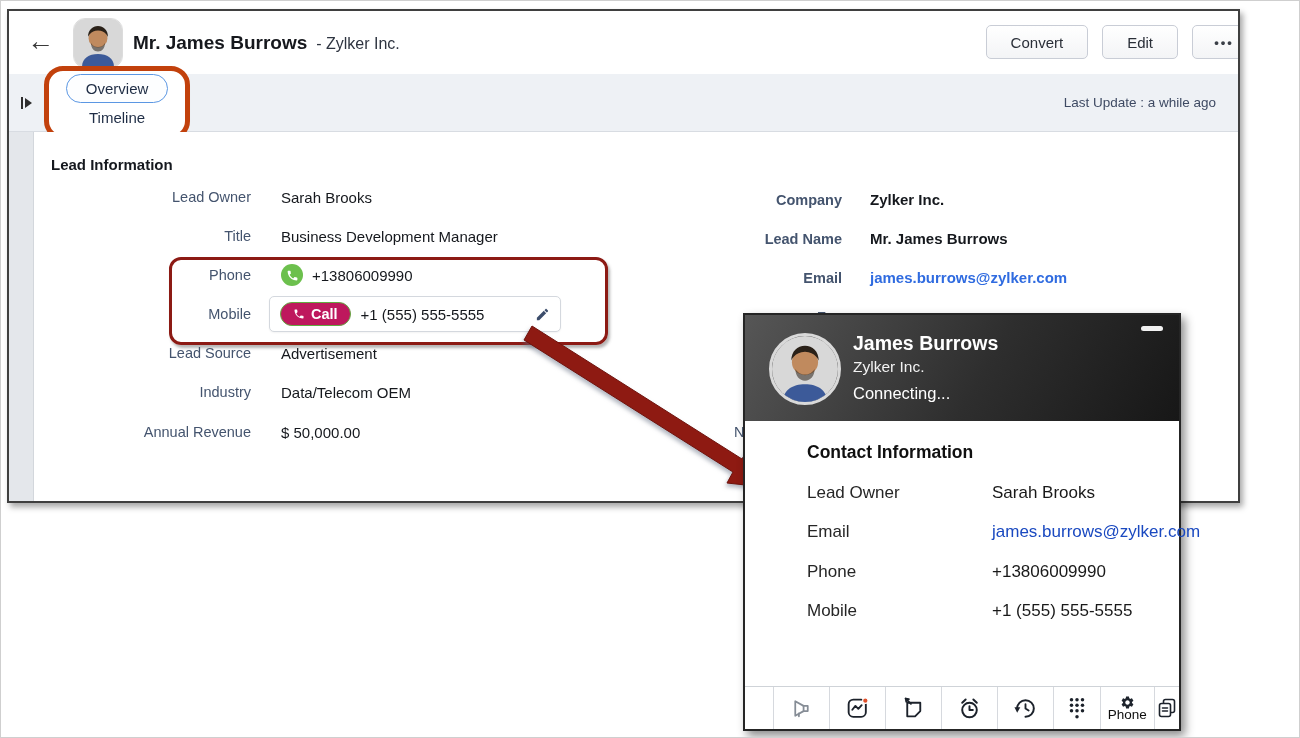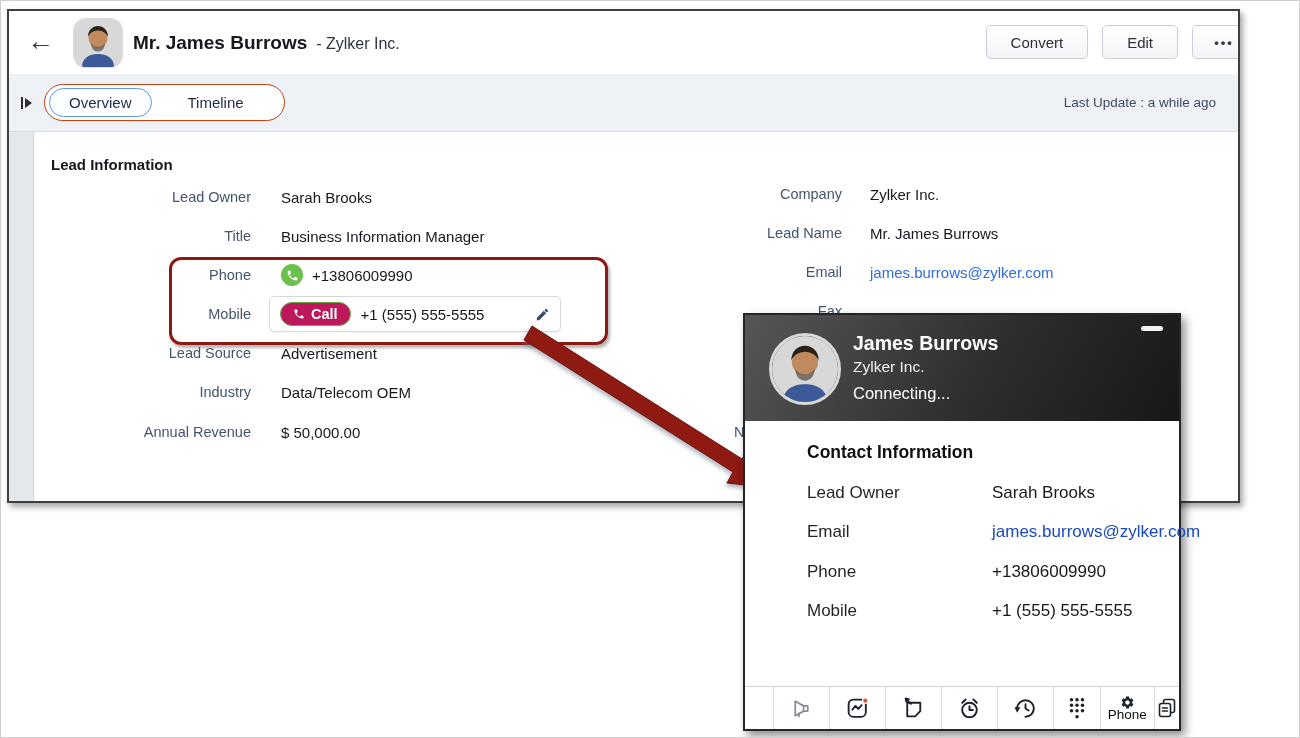--- a/index.html
+++ b/index.html
@@ -20,35 +20,35 @@
   .btn-primary{background:linear-gradient(#5a9bf6,#3f7df0);border:1px solid #3a70d8;color:#fff;font-weight:700;padding:0 22px;}
   .btn-plain{background:linear-gradient(#ffffff,#f3f4f6);border:1px solid #c9cdd6;color:#2a2f38;padding:0 24px;}
   .btn-more{width:64px;padding:0;font-weight:700;letter-spacing:2px;color:#3a3f47;font-size:13px;}
 
   
   .tabbar{position:absolute;left:0;top:63px;right:0;height:58px;background:#eef1f5;border-bottom:1px solid #d8dce2;
           display:flex;align-items:center;box-sizing:border-box;}
   .collapse-ic{margin-left:12px;display:flex;align-items:center;cursor:pointer;}
   .collapse-ic .bar{width:2px;height:12px;background:#2e2e2e;margin-right:2px;}
   .collapse-ic .tri{width:0;height:0;border-left:7px solid #2e2e2e;border-top:5px solid transparent;border-bottom:5px solid transparent;}
-  .tabs-wrap{margin-left:12px;background:#fff;border:1px solid #c2410c;border-radius:19px;display:flex;align-items:center;
-             padding:3px 4px;box-shadow:0 1px 1px rgba(0,0,0,.04);}
+  .tabs-wrap{margin-left:12px;background:#fff;border:5px solid #c2410c;border-radius:19px;display:flex;align-items:center;
+             padding:3px 4px;box-shadow:0 1px 1px rgba(0,0,0,.04);flex-direction:column;}
   .tab{font-size:15px;color:#1f2d45;padding:6px 36px;border-radius:16px;cursor:pointer;}
   .tab.active{border:1.5px solid #5b97e3;background:#fdfeff;padding:5px 19px;}
   .last-update{margin-left:auto;margin-right:22px;font-size:13.5px;color:#3e4a63;padding-left:48px;}
 
   
   .content{position:absolute;left:0;top:121px;right:0;bottom:0;background:#fff;}
   .gutter{position:absolute;left:0;top:121px;width:24px;bottom:0;background:#e4e7eb;border-right:1px solid #d3d7dc;}
   .section-title{position:absolute;left:42px;top:145px;font-size:15px;font-weight:700;color:#15181e;}
 
   .frow{position:absolute;left:60px;display:flex;align-items:center;height:22px;}
   .frow .lab{width:182px;text-align:right;font-size:14.5px;color:#44546e;}
   .frow .val{margin-left:30px;font-size:15px;color:#15181d;}
-  .frow-r{position:absolute;left:560px;display:flex;align-items:flex-start;height:22px;}
+  .frow-r{position:absolute;left:560px;display:flex;align-items:flex-end;height:22px;font-weight:bold;}
   .frow-r .lab{width:273px;text-align:right;font-size:14.5px;color:#44546e;}
   .frow-r .val{margin-left:28px;font-size:15px;color:#15181d;}
   .linkv{color:#2f6be0 !important;cursor:pointer;}
 
   .phone-ic-circle{margin-left:30px;width:22px;height:22px;border-radius:50%;background:#6cc04d;display:flex;align-items:center;justify-content:center;cursor:pointer;}
   .phone-num{margin-left:9px;font-size:15px;color:#15181d;}
 
   .mobile-box{position:absolute;left:260px;top:285px;width:292px;height:36px;background:#fff;border:1px solid #d4d8de;border-radius:5px;
               display:flex;align-items:center;padding:0 10px;box-sizing:border-box;box-shadow:0 1px 2px rgba(0,0,0,.05);}
   .call-pill{display:flex;align-items:center;gap:6px;background:#be185d;border:1px solid #62ab41;border-radius:15px;
@@ -132,21 +132,21 @@
     <div class="gutter"></div>
 
     <div class="section-title">Lead Information</div>
 
     <div class="frow" style="top:175px">
       <span class="lab">Lead Owner</span>
       <span class="val">Sarah Brooks</span>
     </div>
     <div class="frow" style="top:214px">
       <span class="lab">Title</span>
-      <span class="val">Business Information Manager</span>
+      <span class="val">Business Development Manager</span>
     </div>
     <div class="frow" style="top:253px">
       <span class="lab">Phone</span>
       <span class="phone-ic-circle">
         <svg viewBox="0 0 24 24" width="13" height="13">
             <path fill="#fff" d="M6.62 10.79c1.44 2.83 3.76 5.14 6.59 6.59l2.2-2.2c.27-.27.67-.36 1.02-.24 1.12.37 2.33.57 3.57.57.55 0 1 .45 1 1V20c0 .55-.45 1-1 1-9.39 0-17-7.61-17-17 0-.55.45-1 1-1h3.5c.55 0 1 .45 1 1 0 1.25.2 2.45.57 3.57.11.35.03.74-.25 1.02l-2.2 2.2z"></path>
           </svg>
       </span>
       <span class="phone-num">+13806009990</span>
     </div>

